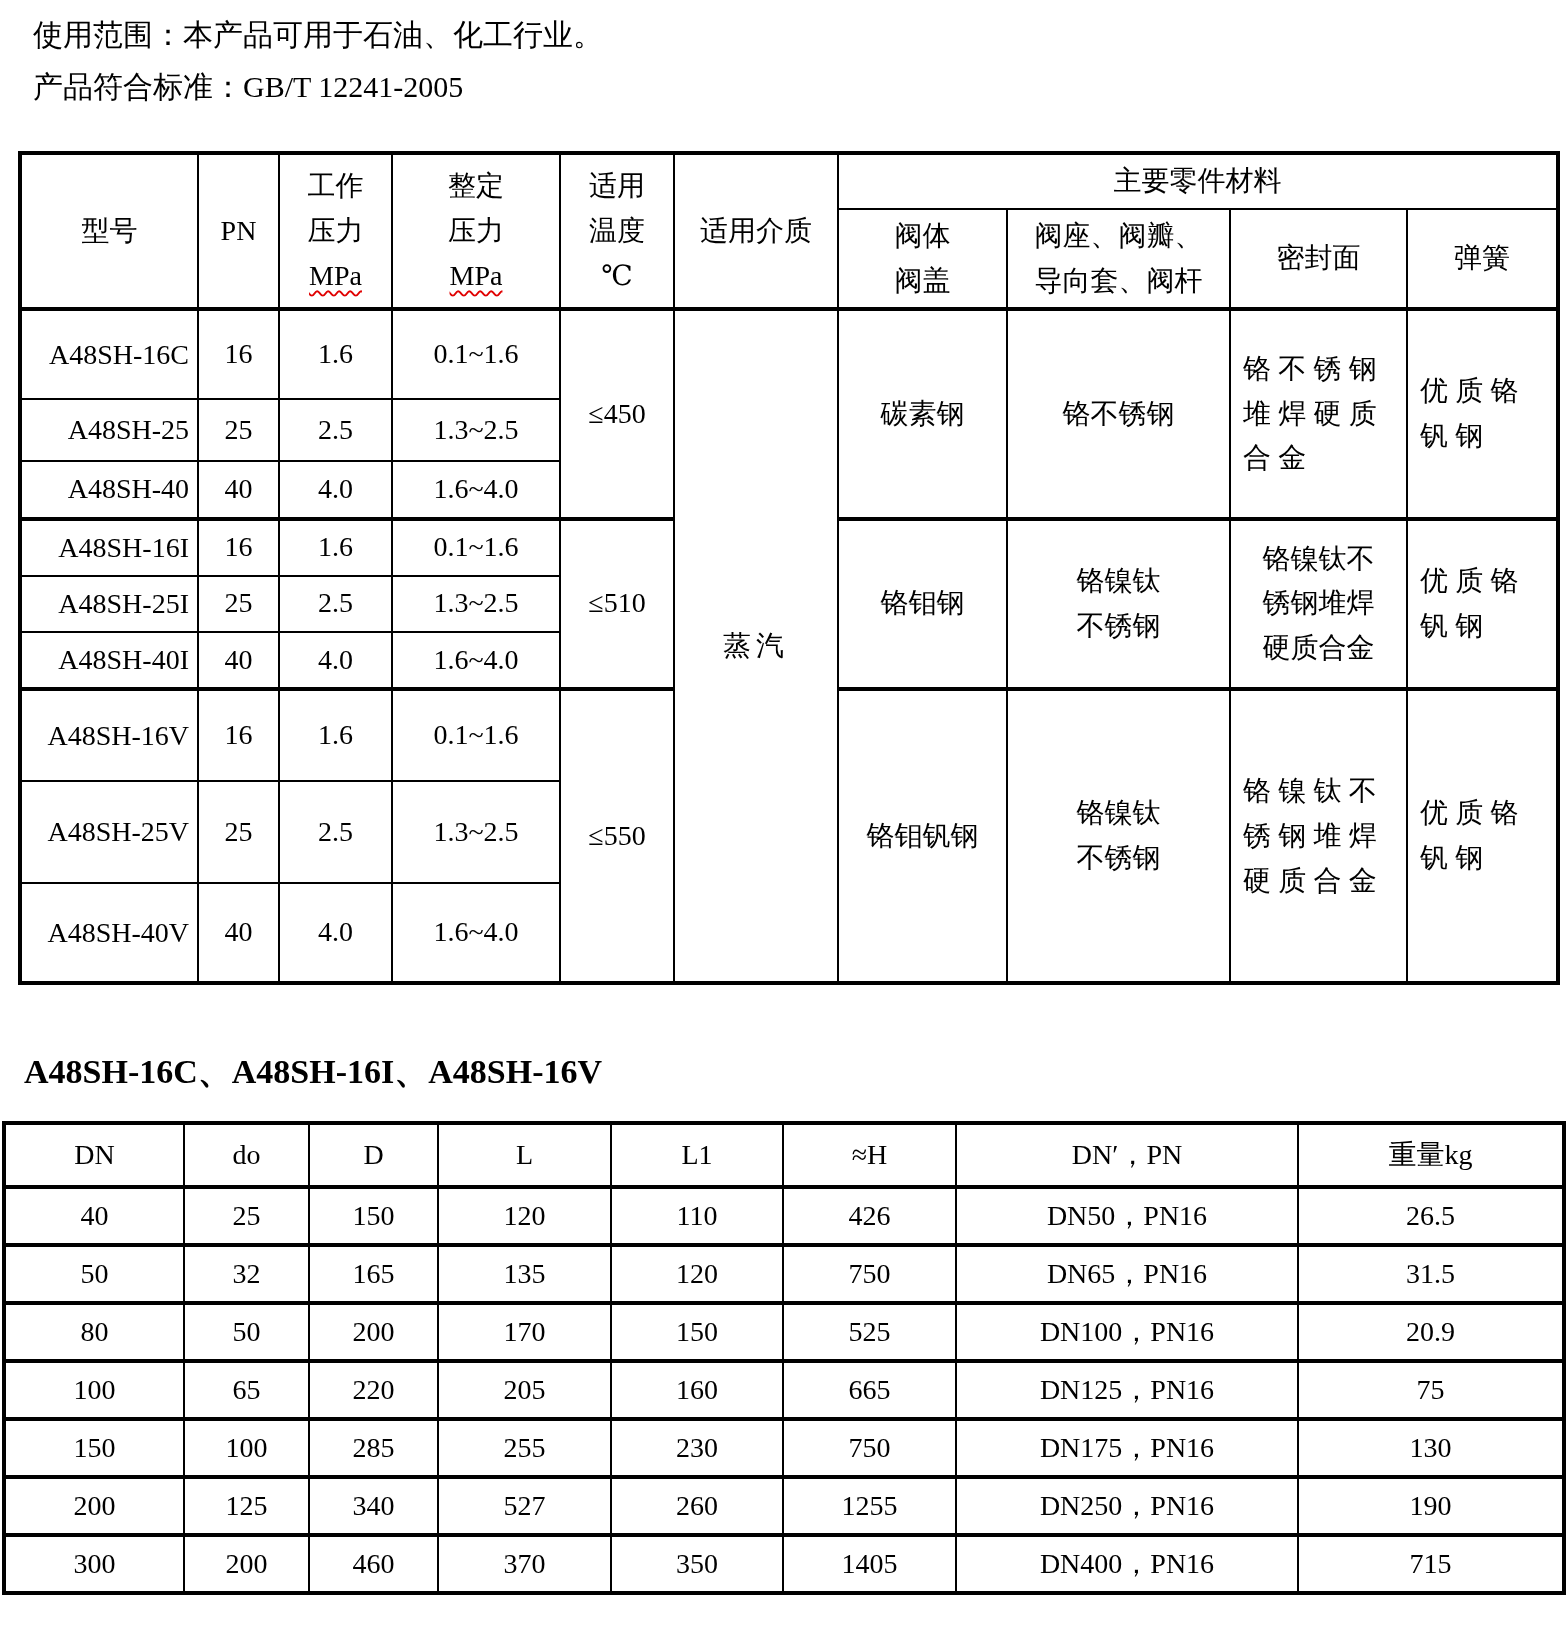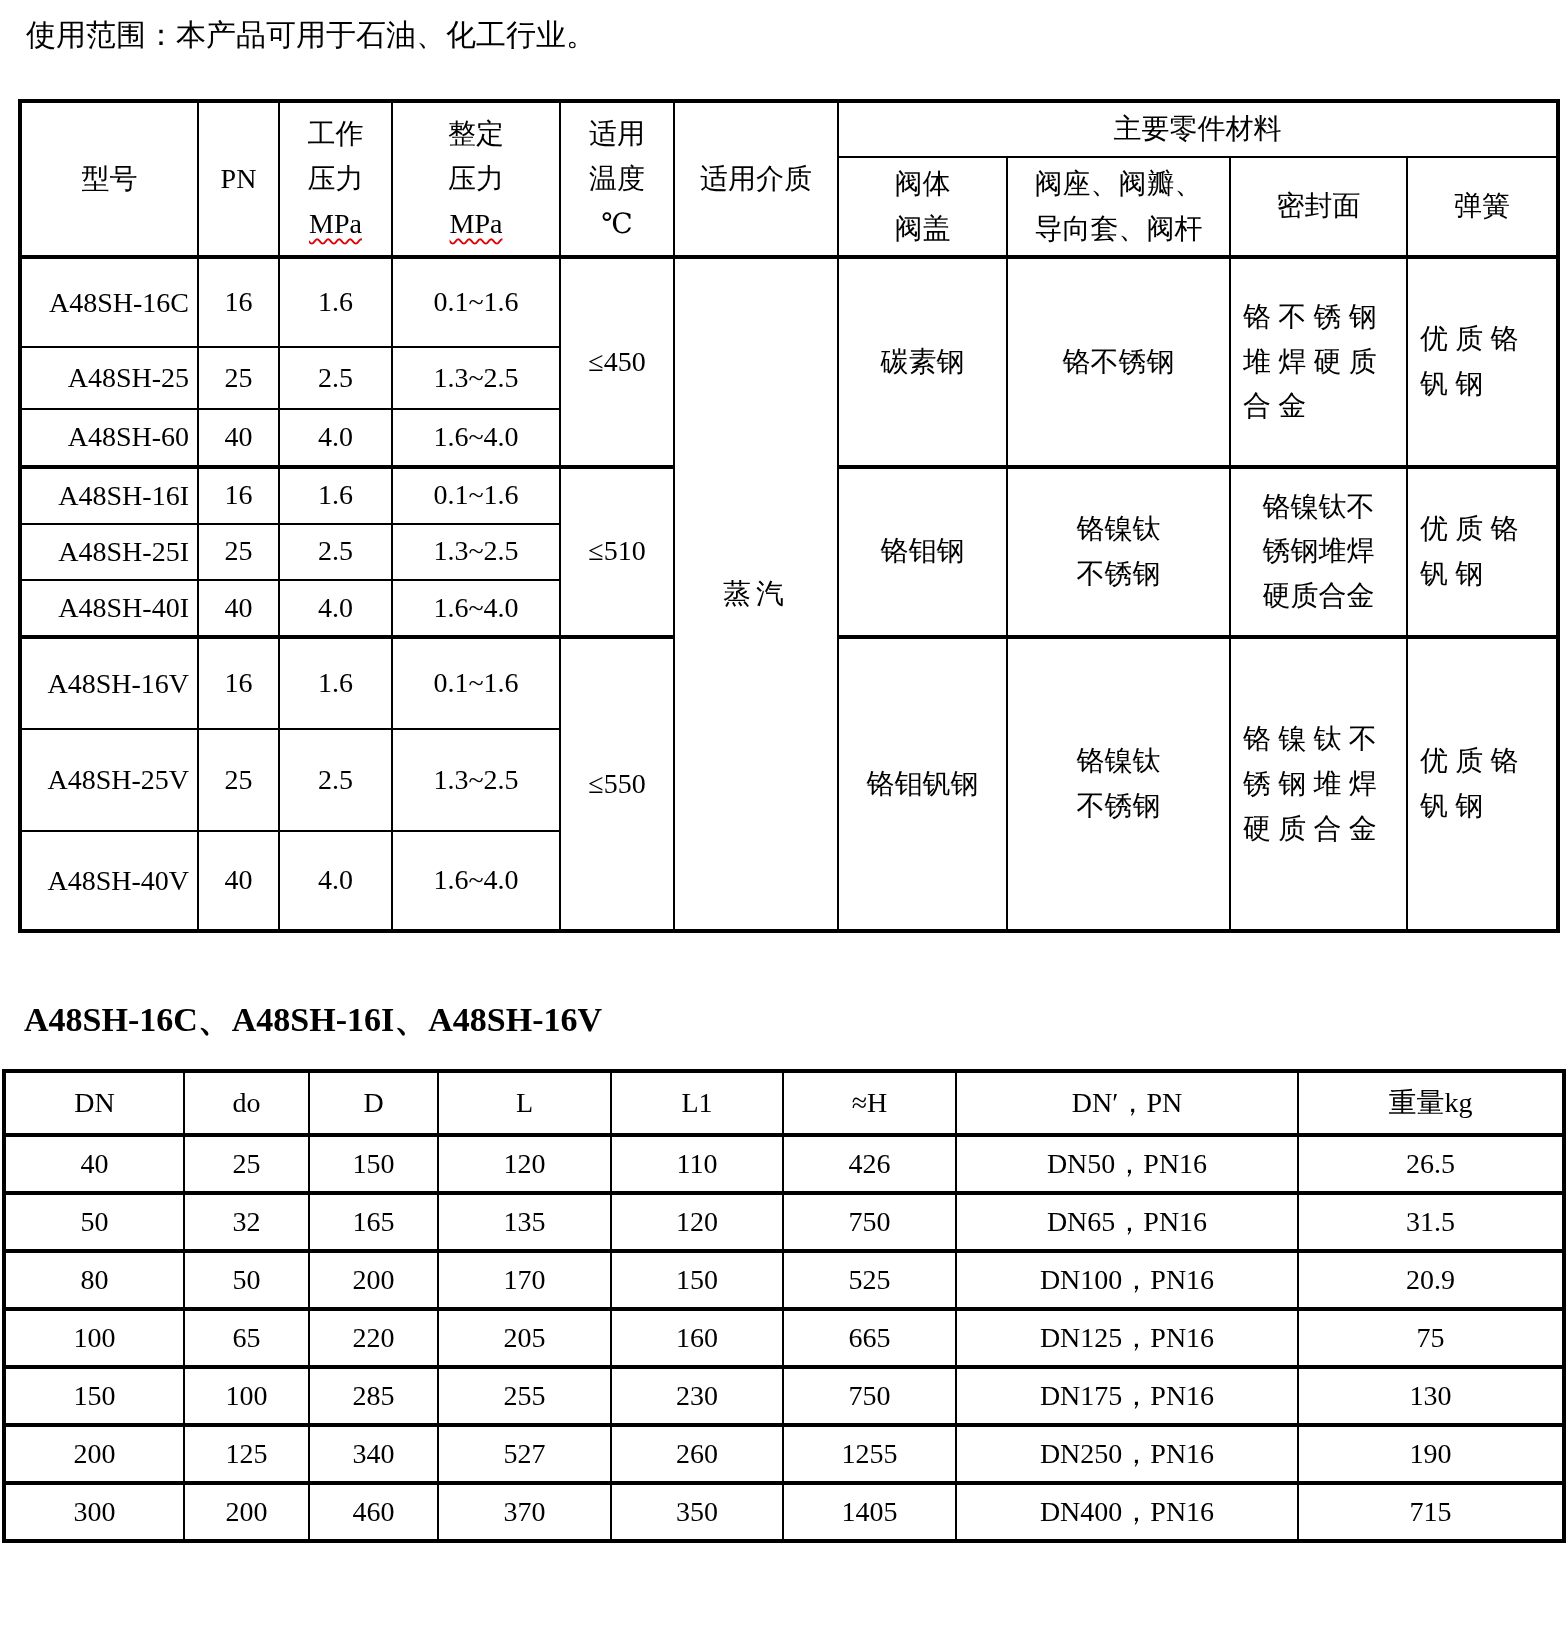--- a/index.html
+++ b/index.html
@@ -1,21 +1,21 @@
 <!DOCTYPE html>
 <html><head>
 <meta charset="utf-8">
 <style>
   html,body { margin:0; padding:0; background:#fff; }
   body {
     width:1568px; color:#000;
     font-family:"Liberation Serif","DejaVu Serif",serif;
   }
   .intro { margin:12px 0 0 26px; font-size:30px; line-height:45px; }
-  .intro p { margin:0;font-family:Liberation Serif, serif; }
+  .intro p { margin:7px;font-family:Liberation Serif, serif; }
 
   table { border-collapse:collapse; table-layout:fixed; }
 
   
   .t1 { margin:42px 0 0 18px; width:1538px; font-size:28px; border:4px solid #000; }
   .t1 td {
     border:2px solid #000; text-align:center; vertical-align:middle;
     padding:4px 8px; line-height:1.6; overflow:hidden;
   }
   .t1 tr.gsep td { border-top-width:4px; }
@@ -39,20 +39,21 @@
     border:solid #000; border-width:4px 2px; text-align:center;
     vertical-align:middle; height:54px; padding:0 6px; overflow:hidden;
   }
   .t2 tr.head td { height:60px; }
 </style>
 </head>
 <body>
 
 <div class="intro">
   <p>使用范围：本产品可用于石油、化工行业。</p>
+  <p>产品符合标准：GB/T 12241-2005</p>
 </div>
 
 <table class="t1">
   <colgroup>
     <col style="width:178px">
       <col style="width:81px">
       <col style="width:113px">
     <col style="width:168px">
       <col style="width:114px">
       <col style="width:164px">
@@ -107,21 +108,21 @@
     <td rowspan="3" class="preline spread leftcell">优质铬
 钒钢</td>
   </tr>
   <tr style="height:62px">
     <td class="model">A48SH-25</td>
     <td>25</td>
     <td>2.5</td>
     <td>1.3~2.5</td>
   </tr>
   <tr style="height:52px">
-    <td class="model">A48SH-60</td>
+    <td class="model">A48SH-40</td>
     <td>40</td>
     <td>4.0</td>
     <td>1.6~4.0</td>
   </tr>
 
   <tr class="gsep" style="height:51px">
     <td class="model">A48SH-16I</td>
     <td>16</td>
     <td>1.6</td>
     <td>0.1~1.6</td>

